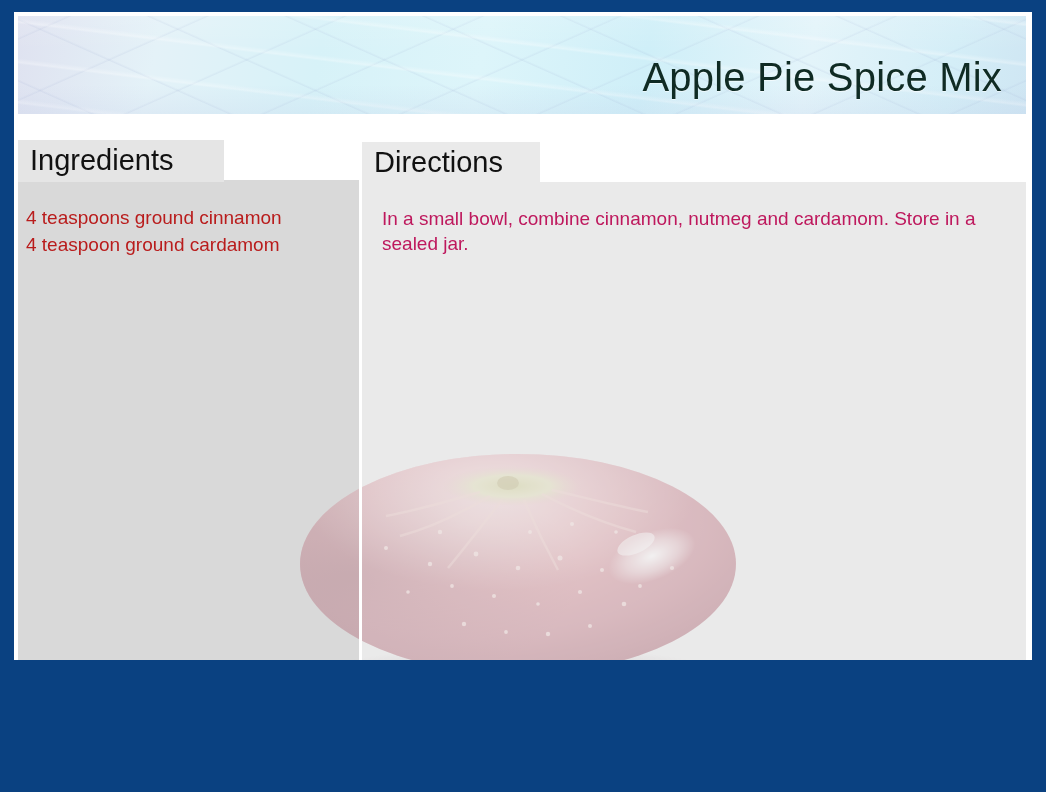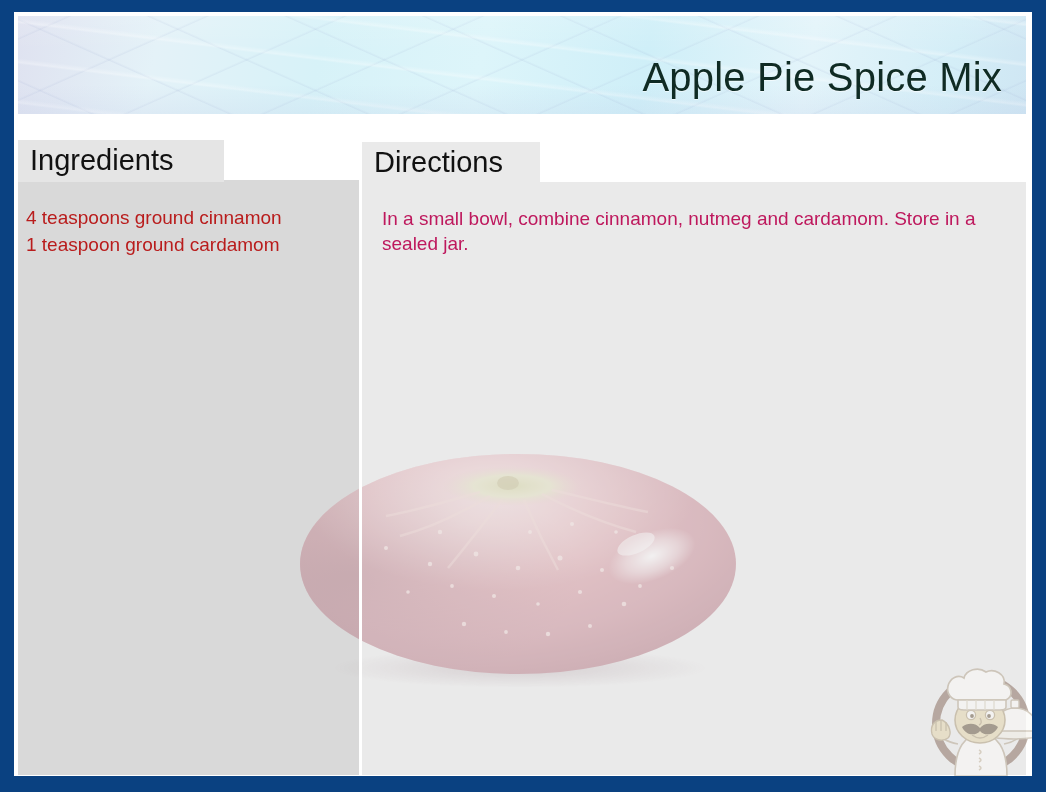--- a/index.html
+++ b/index.html
@@ -20,21 +20,21 @@
     width: 1046px;
     height: 792px;
     background: #0a4181;
     box-sizing: border-box;
   }
   #card-inner {
     position: absolute;
     left: 14px;
     top: 12px;
     width: 1018px;
-    height: 764px;
+    height: 648px;
     background: #ffffff;
     overflow: hidden;
   }
 
   
   #header-banner {
     position: absolute;
     left: 4px;
     top: 4px;
     width: 1008px;
@@ -216,21 +216,21 @@
       <div id="banner-texture-c"></div>
       <div id="banner-sheen"></div>
       <div id="recipe-title">Apple Pie Spice Mix</div>
     </div>
 
     <div id="ingredients-tab" class="section-tab">Ingredients</div>
 
     <div id="ingredients-panel" class="panel">
       <div id="ingredients-list" class="panel-body">
         <div>4 teaspoons ground cinnamon</div>
-        <div>1 teaspoon ground cardamom</div>
+        <div>4 teaspoon ground cardamom</div>
       </div>
     </div>
 
     <div id="directions-tab" class="section-tab">Directions</div>
 
     <div id="directions-panel" class="panel">
       <div id="directions-text" class="panel-body">In a small bowl, combine cinnamon, nutmeg and cardamom. Store in a sealed jar.</div>
     </div>
 
     <div id="panel-gap"></div>

